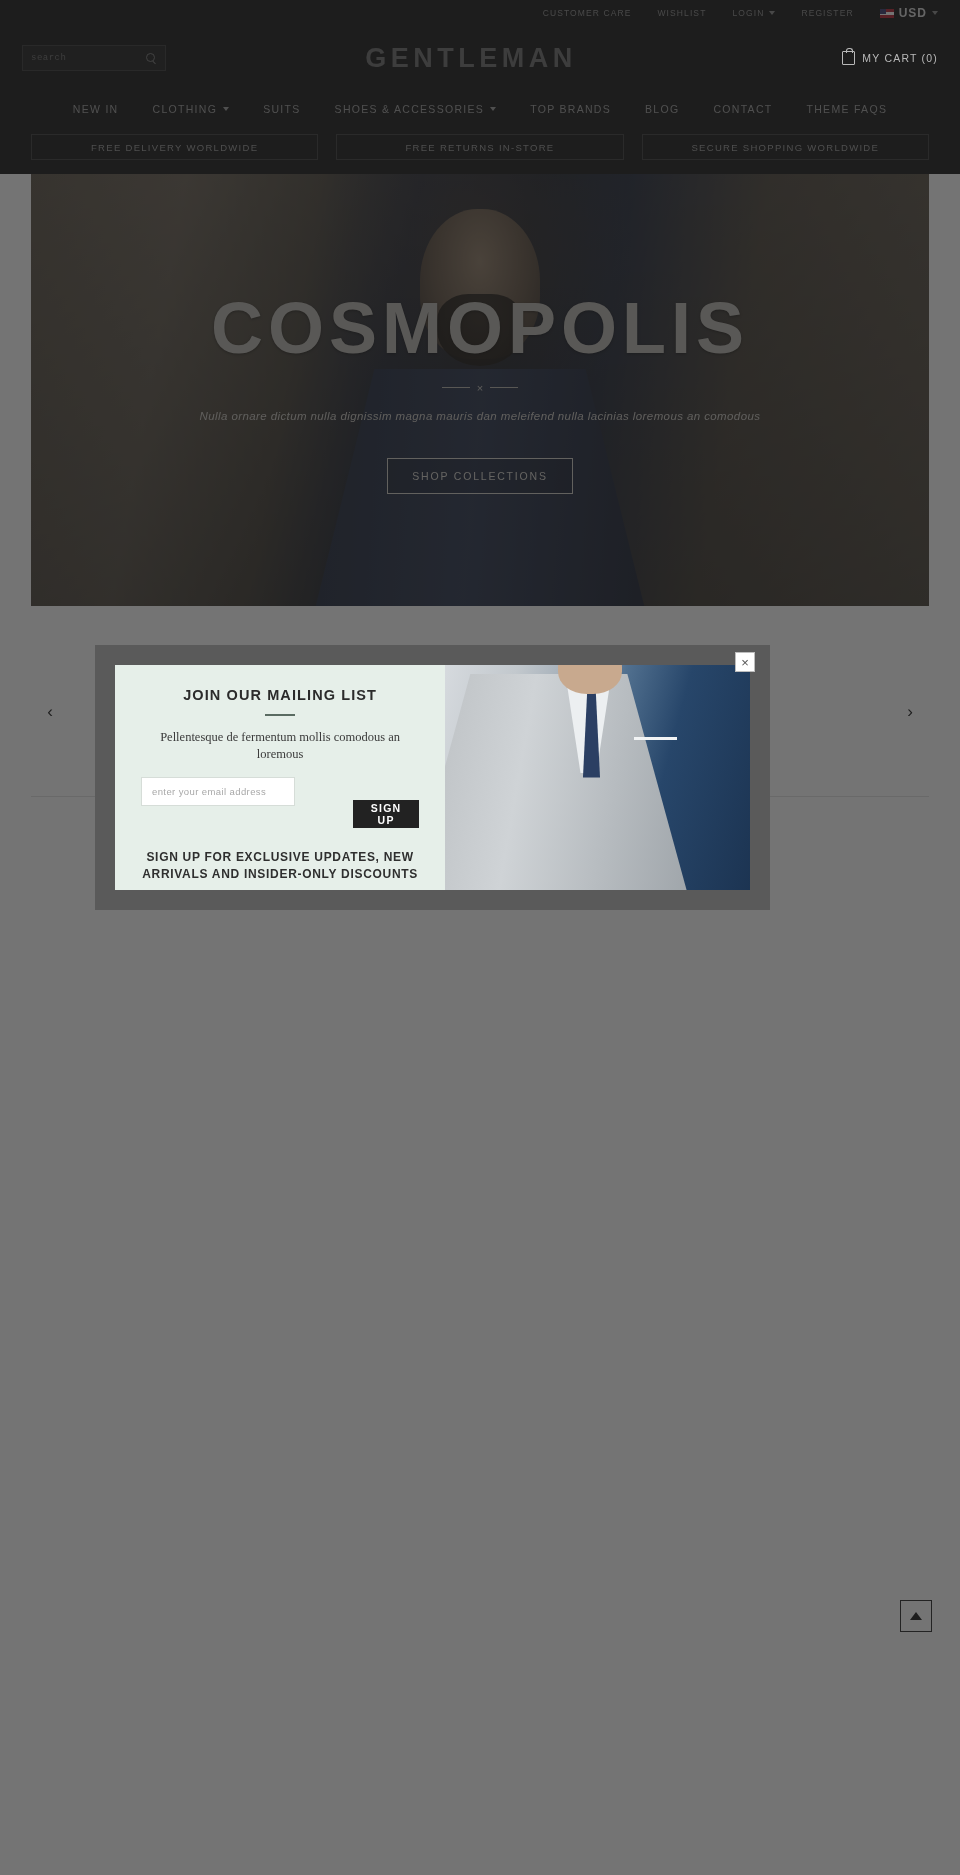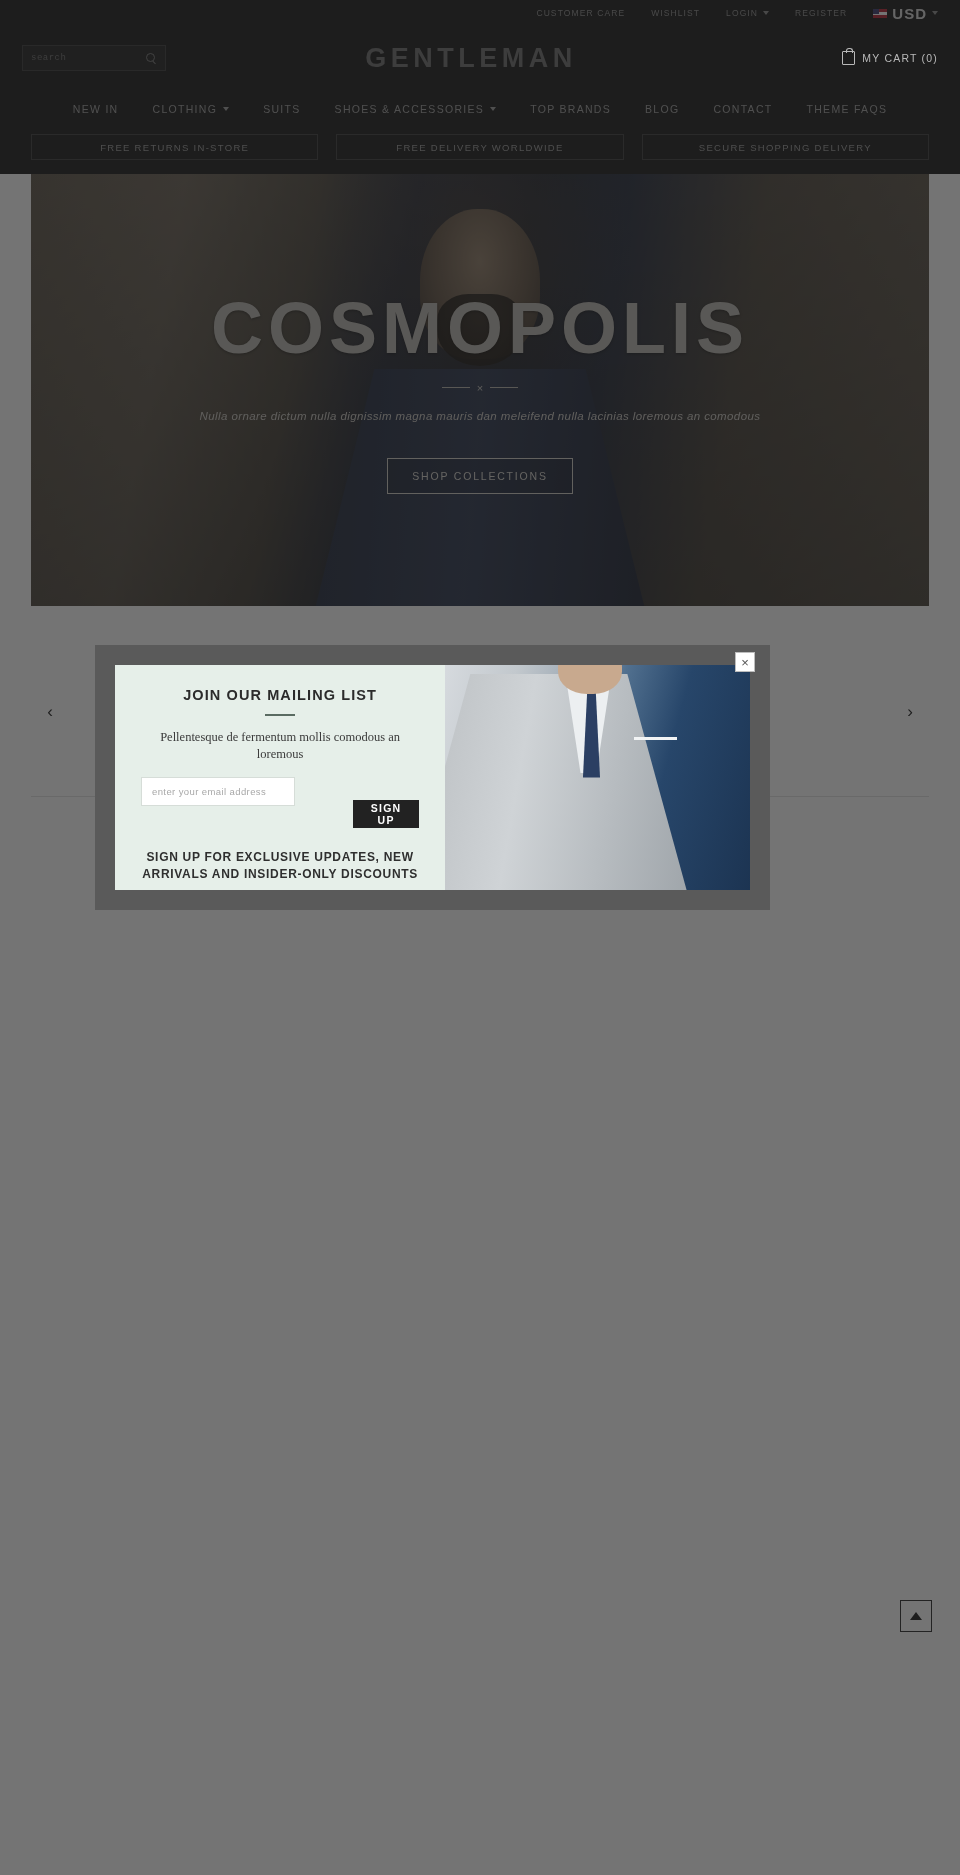--- a/index.html
+++ b/index.html
@@ -17,21 +17,21 @@
   
   .header { background:#1c1c1c; color:#cfcfcf; }
   .topbar {
     height:26px; display:flex; align-items:center; justify-content:flex-end;
     padding-right:22px; gap:26px; font-size:8.5px; letter-spacing:1.1px;
   }
   .topbar a { color:#8d8d8d; text-decoration:none; display:flex; align-items:center; gap:5px; }
   .caret { width:0;height:0;border-left:3.5px solid transparent;border-right:3.5px solid transparent;border-top:4px solid #8d8d8d; display:inline-block; }
   .flag { width:14px;height:9px;background:linear-gradient(#b22234 0 33%,#fff 33% 66%,#b22234 66%); position:relative; border:0; }
   .flag::before{content:"";position:absolute;left:0;top:0;width:6px;height:5px;background:#3c3b6e;}
-  .cur { color:#d8d8d8; font-size:15px; letter-spacing:1px; font-weight:bold; }
+  .cur { color:#d8d8d8; font-size:12px; letter-spacing:1px; font-weight:bold; }
 
   .midbar { height:64px; display:flex; align-items:center; position:relative; padding:0 22px; }
   .search-wrap { width:144px; height:26px; border:1px solid #3a3a3a; background:#222; display:flex; align-items:center; padding:0 8px; }
   .search-wrap input { flex:1; background:transparent; border:0; outline:none; color:#9a9a9a; font-size:9px; font-family:Liberation Mono, monospace; letter-spacing:.5px;}
   .search-wrap input::placeholder { color:#6e6e6e; }
   .search-icon { width:11px;height:11px;position:relative;opacity:.75; }
   .search-icon::before{content:"";position:absolute;width:7px;height:7px;border:1.3px solid #9a9a9a;border-radius:50%;left:0;top:0;}
   .search-icon::after{content:"";position:absolute;width:4px;height:1.3px;background:#9a9a9a;transform:rotate(45deg);left:6px;top:9px;}
   .logo {
     position:absolute; left:0; right:18px; text-align:center;
@@ -184,27 +184,27 @@
       <a href="#">
         <span>CONTACT</span>
       </a>
       <a href="#">
         <span>THEME FAQS</span>
       </a>
     </div>
 
     <div class="promos">
       <div class="promo">
+        <span>FREE DELIVERY WORLDWIDE</span>
+      </div>
+      <div class="promo">
         <span>FREE RETURNS IN-STORE</span>
       </div>
       <div class="promo">
-        <span>FREE DELIVERY WORLDWIDE</span>
-      </div>
-      <div class="promo">
-        <span>SECURE SHOPPING DELIVERY</span>
+        <span>SECURE SHOPPING WORLDWIDE</span>
       </div>
     </div>
   </div>
 
   <div class="hero">
     <div class="hero-bg"></div>
     <div class="hero-head"></div>
     <div class="hero-beard"></div>
     <div class="hero-suit"></div>
     <div class="hero-content">

